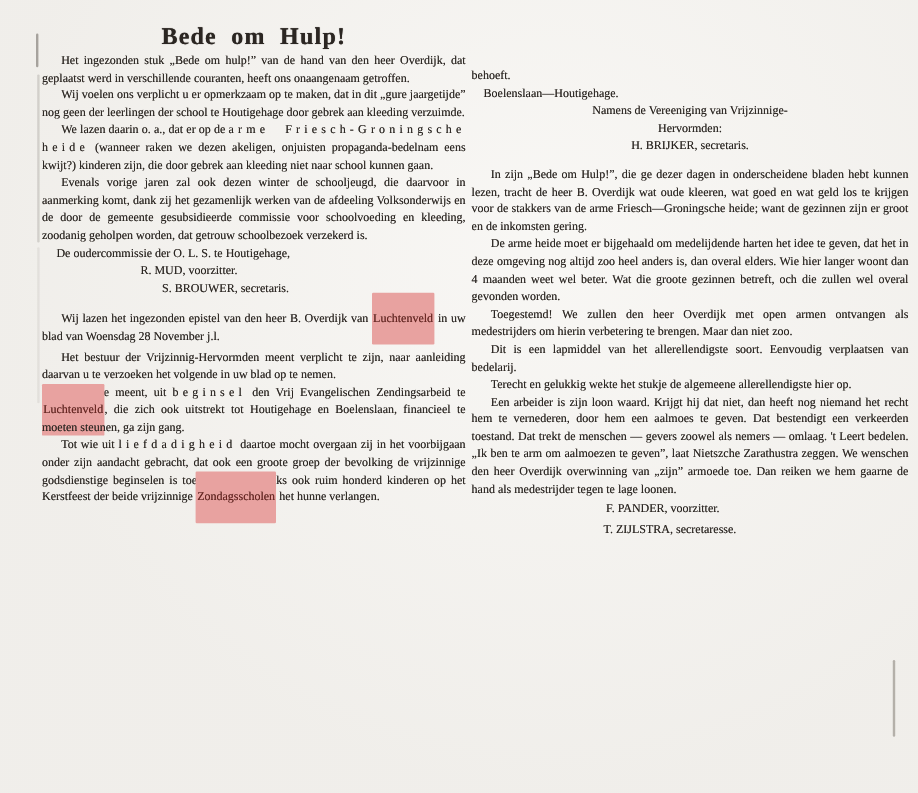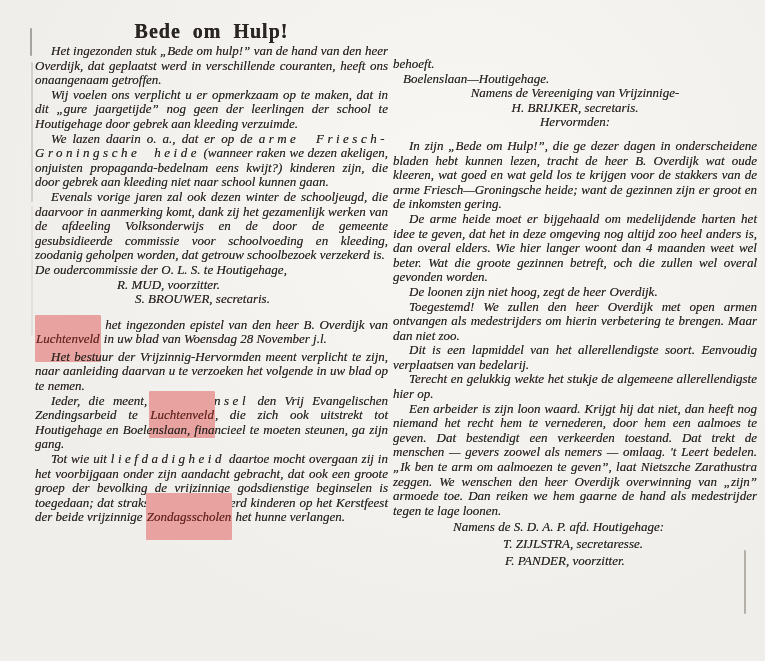--- a/index.html
+++ b/index.html
@@ -19,23 +19,22 @@
   .title{
     position:absolute;top:20px;left:35px;width:353px;
     margin:0;text-align:center;
     font-size:20px;font-weight:bold;
     letter-spacing:1px;word-spacing:6px;
     text-shadow:0 0 0.6px currentColor;
   }
   .columns{position:absolute;top:44px;left:35px;}
   .col{
     position:absolute;top:0;
-    font-size:13px;line-height:14.6px;
+    font-size:10px;line-height:14.6px;
     text-shadow:0 0 0.45px rgba(43,38,34,0.65);
-    font-style:italic;
   }
   .col-left{left:0;width:353px;}
   .col-right{left:358px;width:364px;padding-top:13px;}
   .para{margin:0;text-indent:16px;text-align:justify;}
   .line{margin:0;white-space:nowrap;}
   .line.center{text-align:center;white-space:normal;}
   .sp{letter-spacing:3.5px;word-spacing:7px;}
   .hl{
     background:var(--hl-bg,#e8a2a0);
     color:var(--hl-ink,#6d2420);
@@ -58,39 +57,37 @@
   <div class="artifact art-4"></div>
 
   <h1 class="title">Bede om Hulp!</h1>
 
   <div class="columns">
     <div class="col col-left" id="col-left">
         <p class="para"><span class="">Het ingezonden stuk „Bede om hulp!” van de hand van den heer Overdijk, dat geplaatst werd in verschillende couranten, heeft ons onaangenaam getroffen.</span></p>
         <p class="para"><span class="">Wij voelen ons verplicht u er opmerkzaam op te maken, dat in dit „gure jaargetijde” nog geen der leerlingen der school te Houtigehage door gebrek aan kleeding verzuimde.</span></p>
         <p class="para"><span class="">We lazen daarin o. a., dat er op de </span><span class="sp">arme Friesch-Groningsche heide</span><span class=""> (wanneer raken we dezen akeligen, onjuisten propaganda-bedelnam eens kwijt?) kinderen zijn, die door gebrek aan kleeding niet naar school kunnen gaan.</span></p>
         <p class="para"><span class="">Evenals vorige jaren zal ook dezen winter de schooljeugd, die daarvoor in aanmerking komt, dank zij het gezamenlijk werken van de afdeeling Volksonderwijs en de door de gemeente gesubsidieerde commissie voor schoolvoeding en kleeding, zoodanig geholpen worden, dat getrouw schoolbezoek verzekerd is.</span></p>
-        <div class="line" style="margin-left: 0;">De oudercommissie der O. L. S. te Houtigehage,</div>
+        <div class="line" style="margin-left: 12px;">De oudercommissie der O. L. S. te Houtigehage,</div>
         <div class="line" style="margin-left: 82px;">R. MUD, voorzitter.</div>
         <div class="line" style="margin-left: 100px;">S. BROUWER, secretaris.</div>
         <p class="para" style="margin-top: 11px;"><span class="">Wij lazen het ingezonden epistel van den heer B. Overdijk van </span><span class="hl">Luchtenveld</span><span class=""> in uw blad van Woensdag 28 November j.l.</span></p>
         <p class="para" style="margin-top: 3px;"><span class="">Het bestuur der Vrijzinnig-Hervormden meent verplicht te zijn, naar aanleiding daarvan u te verzoeken het volgende in uw blad op te nemen.</span></p>
         <p class="para"><span class="">Ieder, die meent, uit </span><span class="sp">beginsel</span><span class=""> den Vrij Evangelischen Zendingsarbeid te </span><span class="hl">Luchtenveld</span><span class="">, die zich ook uitstrekt tot Houtigehage en Boelenslaan, financieel te moeten steunen, ga zijn gang.</span></p>
         <p class="para"><span class="">Tot wie uit </span><span class="sp">liefdadigheid</span><span class=""> daartoe mocht overgaan zij in het voorbijgaan onder zijn aandacht gebracht, dat ook een groote groep der bevolking de vrijzinnige godsdienstige beginselen is toegedaan; dat straks ook ruim honderd kinderen op het Kerstfeest der beide vrijzinnige </span><span class="hl">Zondagsscholen</span><span class=""> het hunne verlangen.</span></p>
       </div>
     <div class="col col-right" id="col-right">
         <div class="line">behoeft.</div>
         <div class="line" style="margin-left: 10px;">Boelenslaan—Houtigehage.</div>
         <div class="line center">Namens de Vereeniging van Vrijzinnige-</div>
+        <div class="line center">Hervormden:</div>
         <div class="line center">H. BRIJKER, secretaris.</div>
-        <div class="line center">Hervormden:</div>
         <p class="para" style="margin-top: 9px;"><span class="">In zijn „Bede om Hulp!”, die ge dezer dagen in onderscheidene bladen hebt kunnen lezen, tracht de heer B. Overdijk wat oude kleeren, wat goed en wat geld los te krijgen voor de stakkers van de arme Friesch—Groningsche heide; want de gezinnen zijn er groot en de inkomsten gering.</span></p>
         <p class="para"><span class="">De arme heide moet er bijgehaald om medelijdende harten het idee te geven, dat het in deze omgeving nog altijd zoo heel anders is, dan overal elders. Wie hier langer woont dan 4 maanden weet wel beter. Wat die groote gezinnen betreft, och die zullen wel overal gevonden worden.</span></p>
-        <p class="para"><span class="">De loonen zijn niet hoog, zegt de heer Overdijk.</span></p>
         <p class="para"><span class="">Toegestemd!  We zullen den heer Overdijk met open armen ontvangen als medestrijders om hierin verbetering te brengen.  Maar dan niet zoo.</span></p>
         <p class="para"><span class="">Dit is een lapmiddel van het allerellendigste soort. Eenvoudig verplaatsen van bedelarij.</span></p>
         <p class="para"><span class="">Terecht en gelukkig wekte het stukje de algemeene allerellendigste hier op.</span></p>
         <p class="para"><span class="">Een arbeider is zijn loon waard.  Krijgt hij dat niet, dan heeft nog niemand het recht hem te vernederen, door hem een aalmoes te geven.  Dat bestendigt een verkeerden toestand.  Dat trekt de menschen — gevers zoowel als nemers — omlaag. 't Leert bedelen. „Ik ben te arm om aalmoezen te geven”, laat Nietszche Zarathustra zeggen.  We wenschen den heer Overdijk overwinning van „zijn” armoede toe. Dan reiken we hem gaarne de hand als medestrijder tegen te lage loonen.</span></p>
-        <div class="line" style="margin-left: 60px; margin-top: 2px;">Namens de S. D. A. P. afd. Houtigehage:</div>
+        <div class="line" style="margin-left: 112px; margin-top: 2px;">F. PANDER, voorzitter.</div>
         <div class="line" style="margin-left: 110px; margin-top: 2px;">T. ZIJLSTRA, secretaresse.</div>
-        <div class="line" style="margin-left: 112px; margin-top: 2px;">F. PANDER, voorzitter.</div>
       </div>
   </div>
 </div>
 
 </body></html>

